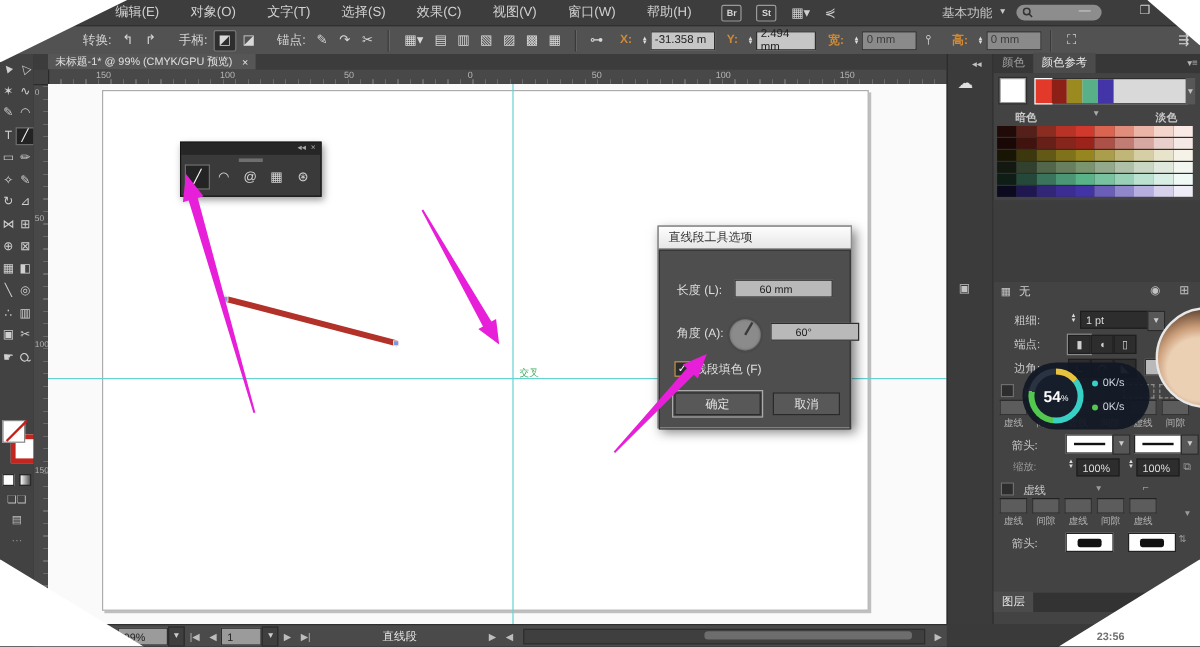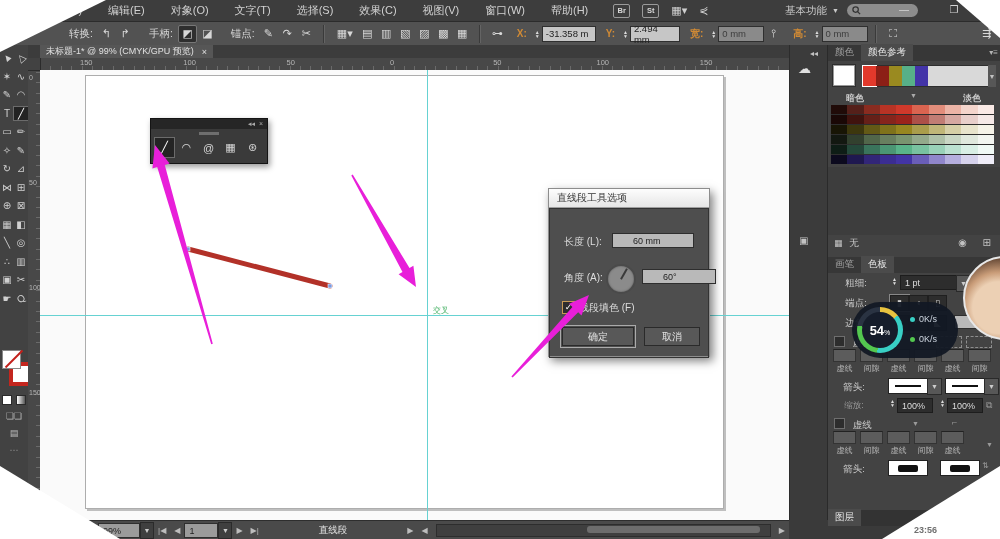--- a/index.html
+++ b/index.html
@@ -5,21 +5,21 @@
   html,body{margin:0;padding:0;background:#222;}
   #app{position:relative;width:1000px;height:539px;overflow:hidden;
        font-family:"Liberation Sans","DejaVu Sans",sans-serif;
        background:#3a3a3a;color:#cfcfcf;font-size:11px;-webkit-font-smoothing:antialiased;}
   .abs{position:absolute;}
   .ico{display:inline-flex;align-items:center;justify-content:center;color:#c2c2c2;}
 
   
   #menubar{left:0;top:0;width:1000px;height:21px;background:#3d3d3d;border-bottom:1px solid #2c2c2c;
            display:flex;align-items:center;}
-  #menu-items{display:flex;gap:0;padding-left:33px;}
+  #menu-items{display:flex;gap:0;padding-left:21px;}
   #menu-items .mi{padding:0 13px;font-size:11px;color:#d2d2d2;line-height:21px;cursor:default;}
   .badge{border:1px solid #9a9a9a;border-radius:2px;font-size:7.5px;font-weight:bold;color:#d8d8d8;
          width:15px;height:12px;display:inline-flex;align-items:center;justify-content:center;margin-left:12px;}
   .mb-ico{font-size:11px;color:#cfcfcf;margin-left:12px;}
   #workspace{position:absolute;left:785px;top:0;height:21px;display:flex;align-items:center;font-size:10.5px;color:#c9c9c9;}
   #searchbox{position:absolute;left:847px;top:4px;width:66px;height:13px;background:#8d8d8d;border-radius:7px;
              display:flex;align-items:center;padding-left:5px;}
   .winbtn{position:absolute;top:3px;width:16px;height:13px;color:#d5d5d5;font-size:10px;text-align:center;line-height:13px;}
 
   
@@ -560,25 +560,20 @@
         </div>
       <div class="abs" style="left:0;top:106px;width:100%;height:68px;background:#3d3d3d;"></div>
       <div class="abs" style="left:0;top:176px;width:100%;height:18px;">
         <span class="ico" style="margin-left:6px;font-size:9px;">▦</span>
         <span style="margin-left:4px;color:#cfcfcf;">无</span>
         <span class="ico" style="position:absolute;right:34px;font-size:10px;">◉</span>
         <span class="ico" style="position:absolute;right:10px;font-size:10px;">⊞</span>
       </div>
     </div>
 
-    <div class="ptabs">
-      <span class="ptab">画笔</span>
-      <span class="ptab act">色板</span>
-      <span class="pmenu">▾≡</span>
-    </div>
 
 
     <div style="position:relative;background:#434343;height:237px;">
 
       <div class="stroke-row">
         <span class="s-lbl">粗细:</span>
         <span class="spin" style="position:absolute;left:60px;top:4px;">
             <span>▲</span>
             <span>▼</span>
           </span>

